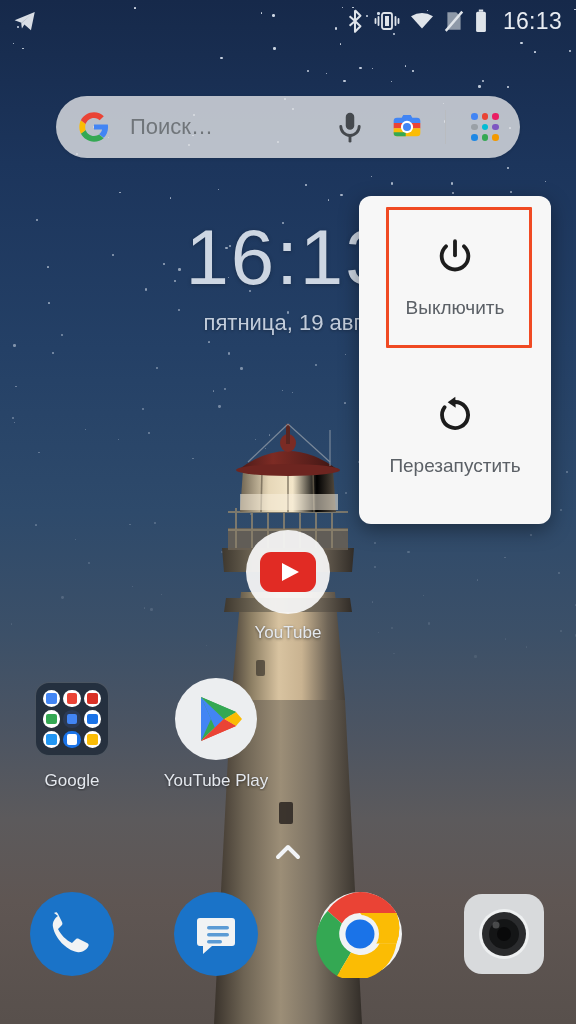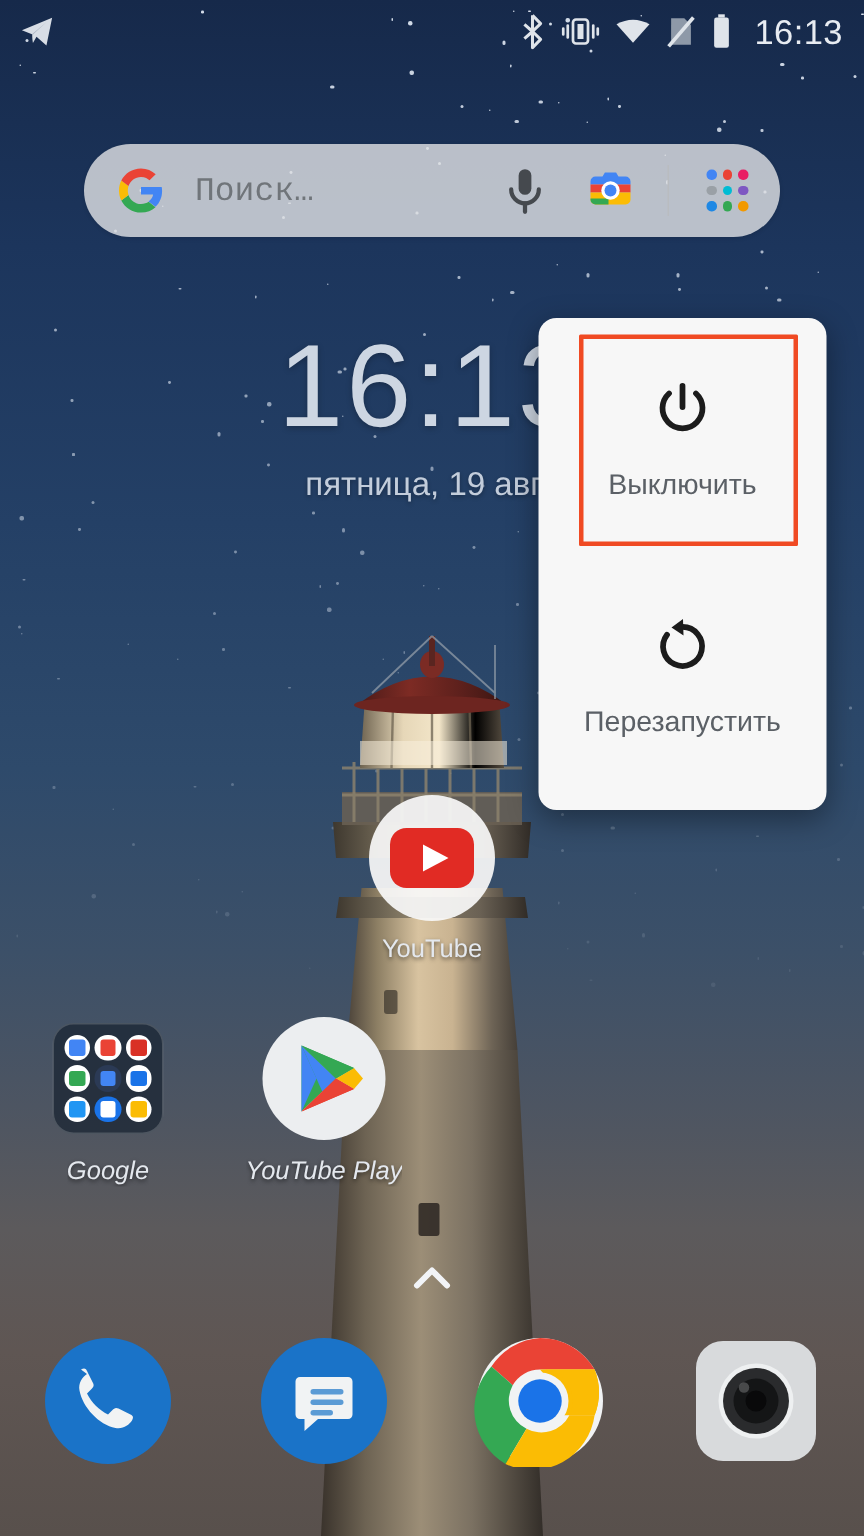--- a/index.html
+++ b/index.html
@@ -46,21 +46,20 @@
   }
   .sb-ico { display:block; }
 
   
   #searchbar {
     position:absolute; left:56px; top:96px; width:464px; height:62px;
     background:rgba(226,228,230,0.80);
     border-radius:31px; z-index:30;
     display:flex; align-items:center; padding:0 18px 0 22px;
     box-shadow:0 1px 3px rgba(0,0,0,0.12);
-    font-family:Liberation Mono, monospace;
   }
   .sb-glogo { width:32px; height:32px; flex:0 0 32px; }
   .search-placeholder {
     margin-left:20px; color:#70757a; font-size:22px; flex:1;
     white-space:nowrap; overflow:hidden;
   }
   .mic-btn { width:34px; height:34px; flex:0 0 34px; margin-right:24px; }
   .lens-btn { width:32px; height:32px; flex:0 0 32px; }
   .sb-divider { width:1px; height:34px; background:#b9bcc0; margin:0 22px; }
   .grid-btn {
@@ -82,39 +81,38 @@
   .clock-date {
     color:#c3cddb; font-size:22px; margin-top:14px;
     text-shadow:0 1px 3px rgba(0,0,0,.3);
   }
 
   
   #powerdialog {
     position:absolute; left:359px; top:196px; width:192px; height:328px;
     background:#f7f7f7; border-radius:12px; z-index:60;
     box-shadow:0 6px 20px rgba(0,0,0,.38);
-    margin-top:16px;
   }
   .pwr-item {
     position:absolute; left:0; width:192px;
     display:flex; flex-direction:column; align-items:center;
     justify-content:center;
   }
   #pwr-off { top:11px; height:141px; }
   #pwr-restart { top:175px; height:130px; }
   .pwr-icon { width:40px; height:40px; }
   .pwr-label { margin-top:20px; font-size:19px; color:#5b6066; }
   #highlight-box {
     position:absolute; left:27px; top:11px; width:146px; height:141px;
     border:3px solid #f04a23; border-radius:1px; z-index:61;
     pointer-events:none;
   }
 
   
-  #appgrid { position:absolute; left:0; top:676px; width:476px; z-index:20;font-style:italic; }
+  #appgrid { position:absolute; left:0; top:676px; width:476px; z-index:20; }
   .app-row { display:flex; }
   .app-cell {
     width:144px; display:flex; flex-direction:column; align-items:center;
   }
   .app-ico-wrap {
     width:86px; height:86px; display:flex; align-items:center; justify-content:center;
   }
   .app-label {
     margin-top:9px; font-size:17px; color:#e4e8ee;
     text-shadow:0 1px 3px rgba(0,0,0,.55);

